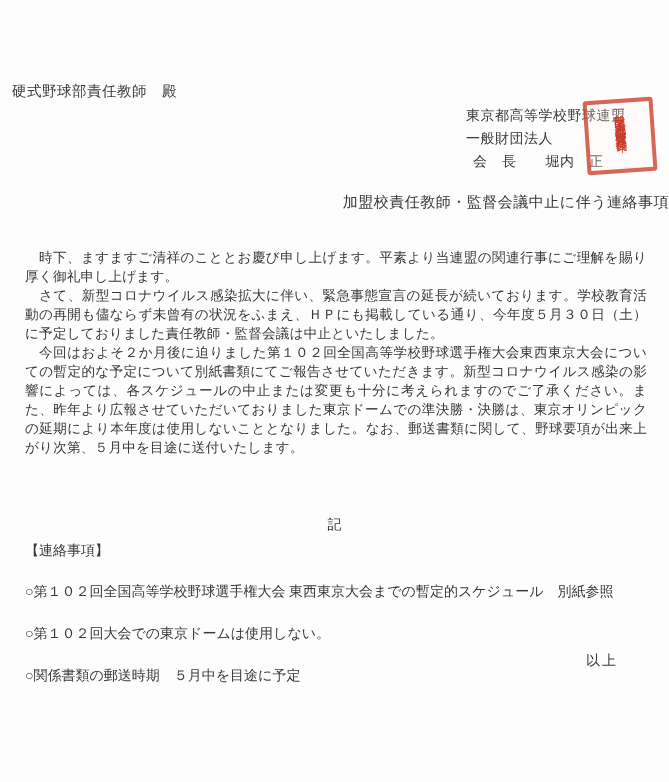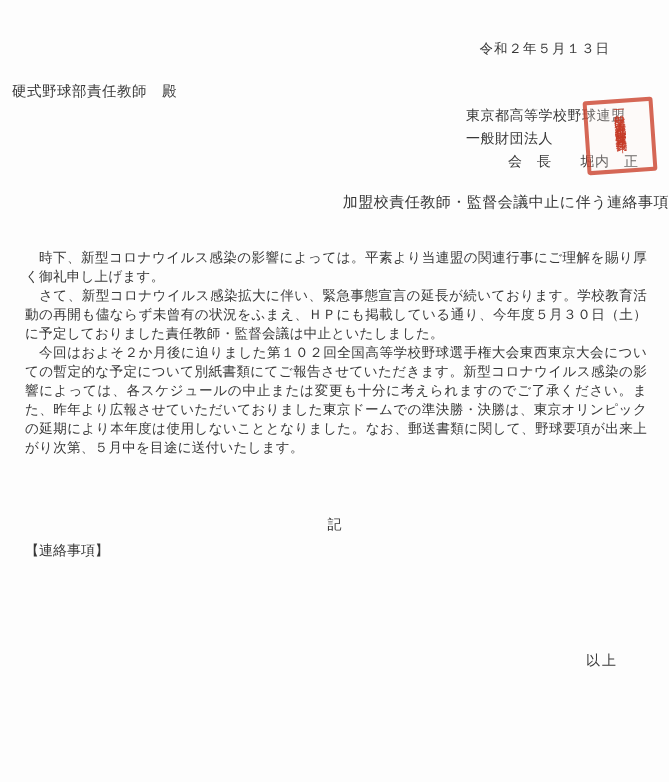--- a/index.html
+++ b/index.html
@@ -33,21 +33,20 @@
   .sender{
     position:absolute;
     top:104px;
     left:466px;
     font-size:14px;
     line-height:23px;
     letter-spacing:.5px;
   }
   .sender .president{
     padding-left:7px;
-    margin-left:35px;
   }
   .seal{
     position:absolute;
     top:99px;
     left:585px;
     width:62px;
     height:66px;
     border:4px solid rgba(201,62,40,.78);
     border-radius:3px;
     transform:rotate(-4deg);
@@ -117,44 +116,48 @@
     right:51px;
     font-size:14px;
     letter-spacing:2px;
   }
 </style>
 </head>
 <body>
 
 <div class="page">
 
-  <div class="date">令和２年５月１３日</div>
 
   <div class="recipient">硬式野球部責任教師　殿</div>
 
   <div class="sender">
     <div>東京都高等学校野球連盟</div>
     <div>一般財団法人</div>
     <div class="president">会　長　　堀内　正</div>
   </div>
 
   <div class="seal">
     <span class="seal-text">一般財団法人東京都高等学校野球連盟会長印</span>
   </div>
 
   <div class="titles">
     <div>加盟校責任教師・監督会議中止に伴う連絡事項</div>
   </div>
 
   <div class="body-text">
-    <p>　時下、新型コロナウイルス感染の影響によっては。平素より当連盟の関連行事にご理解を賜り厚く御礼申し上げます。</p>
+    <p>　時下、ますますご清祥のこととお慶び申し上げます。平素より当連盟の関連行事にご理解を賜り厚く御礼申し上げます。</p>
     <p>　さて、新型コロナウイルス感染拡大に伴い、緊急事態宣言の延長が続いております。学校教育活動の再開も儘ならず未曾有の状況をふまえ、ＨＰにも掲載している通り、今年度５月３０日（土）に予定しておりました責任教師・監督会議は中止といたしました。</p>
     <p>　今回はおよそ２か月後に迫りました第１０２回全国高等学校野球選手権大会東西東京大会についての暫定的な予定について別紙書類にてご報告させていただきます。新型コロナウイルス感染の影響によっては、各スケジュールの中止または変更も十分に考えられますのでご了承ください。また、昨年より広報させていただいておりました東京ドームでの準決勝・決勝は、東京オリンピックの延期により本年度は使用しないこととなりました。なお、郵送書類に関して、野球要項が出来上がり次第、５月中を目途に送付いたします。</p>
   </div>
 
   <div class="ki">記</div>
 
   <div class="notice-header">【連絡事項】</div>
 
+  <div class="notice-items">
+    <div class="item">○第１０２回全国高等学校野球選手権大会 東西東京大会までの暫定的スケジュール　別紙参照</div>
+    <div class="item">○第１０２回大会での東京ドームは使用しない。</div>
+    <div class="item">○関係書類の郵送時期　５月中を目途に予定</div>
+  </div>
 
   <div class="closing">以上</div>
 
 </div>
 
 </body></html>

